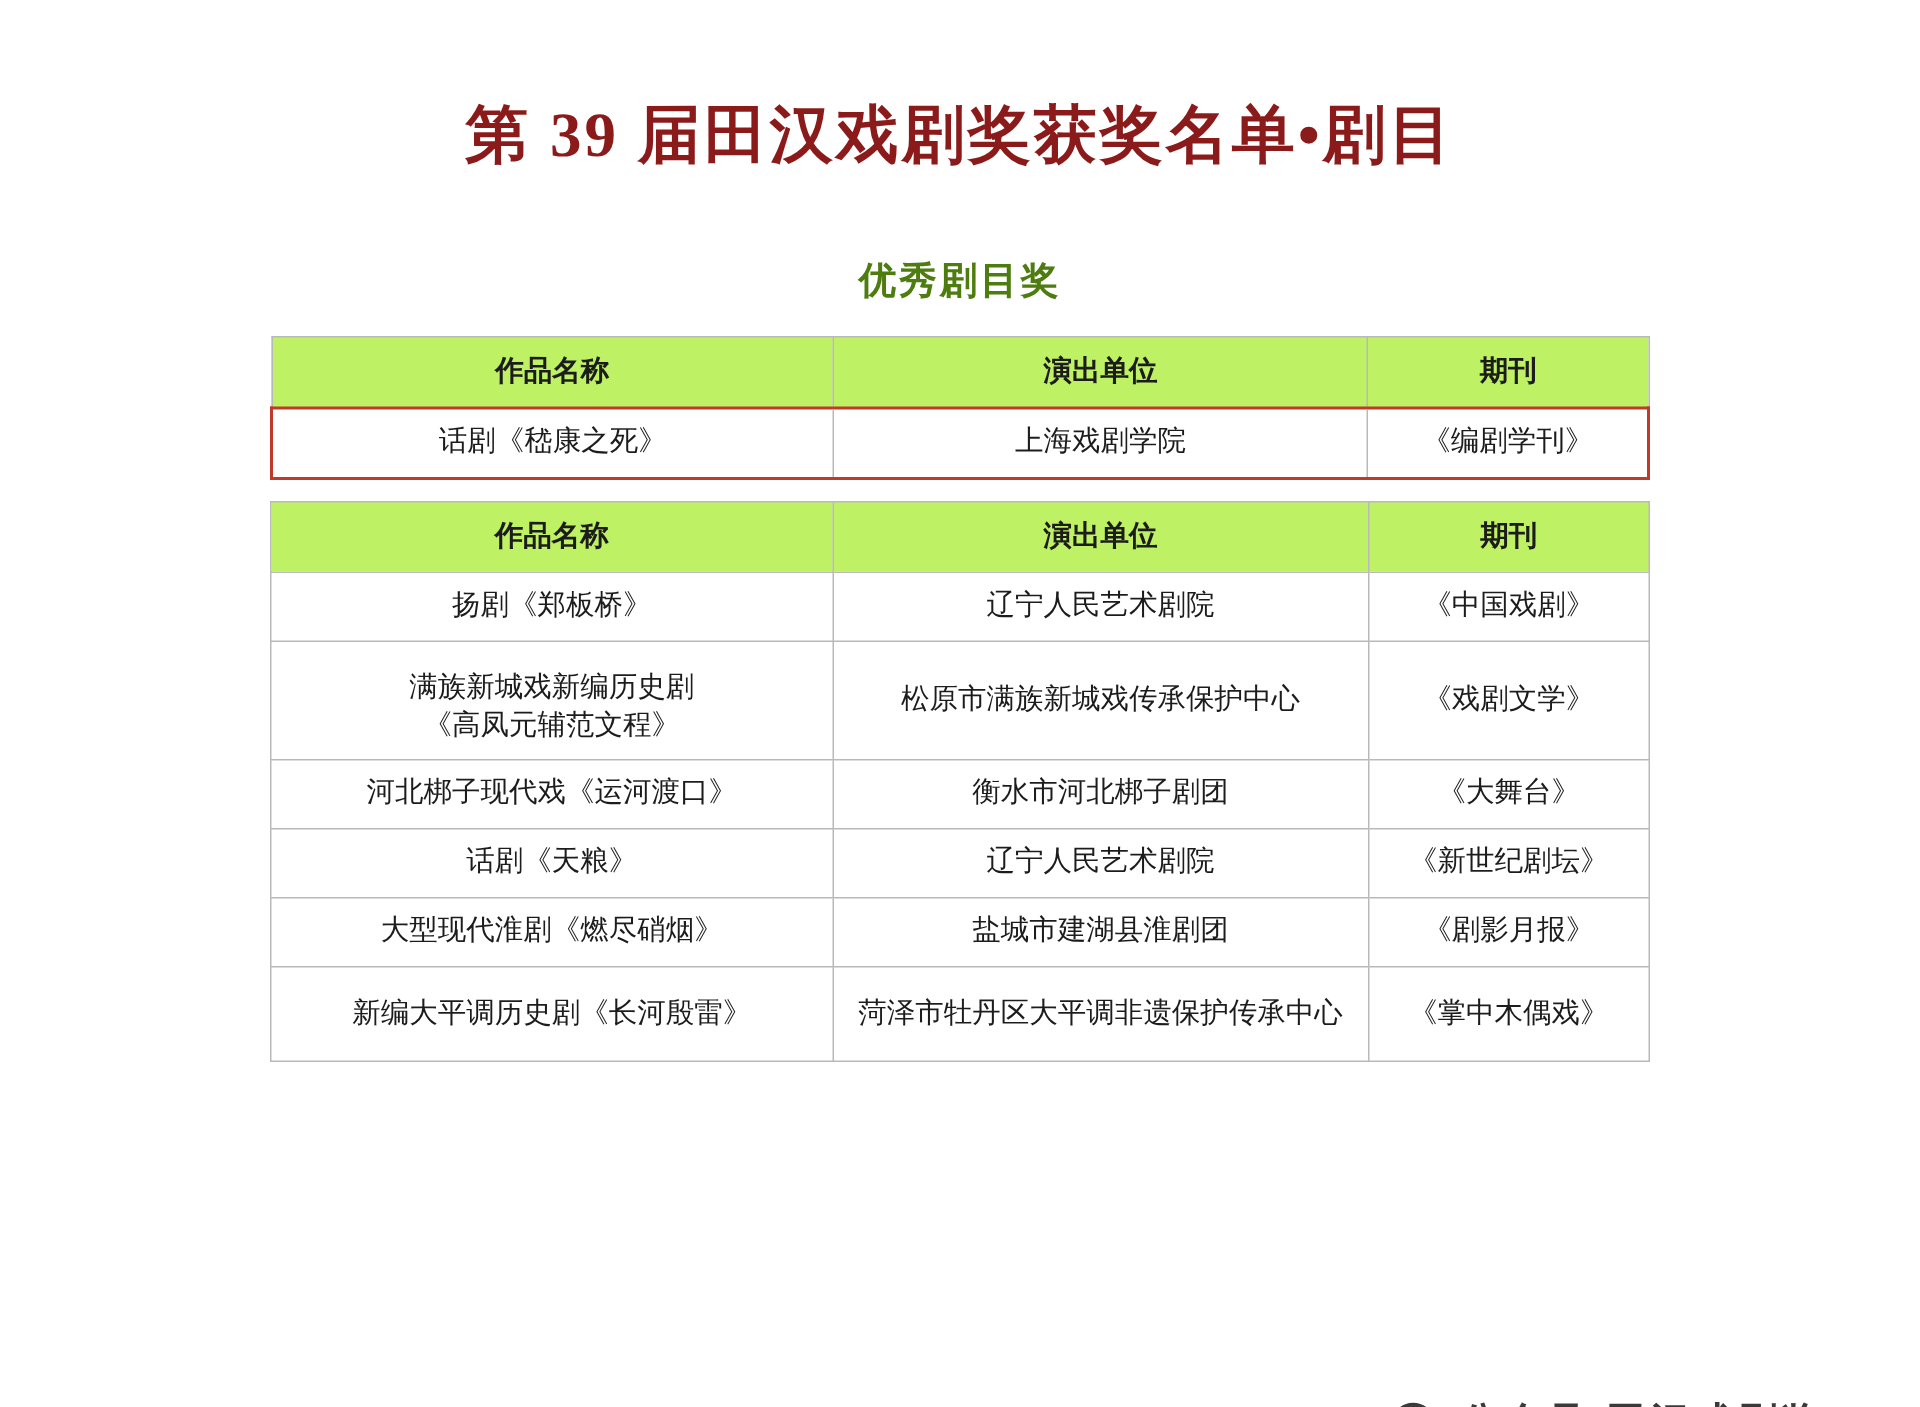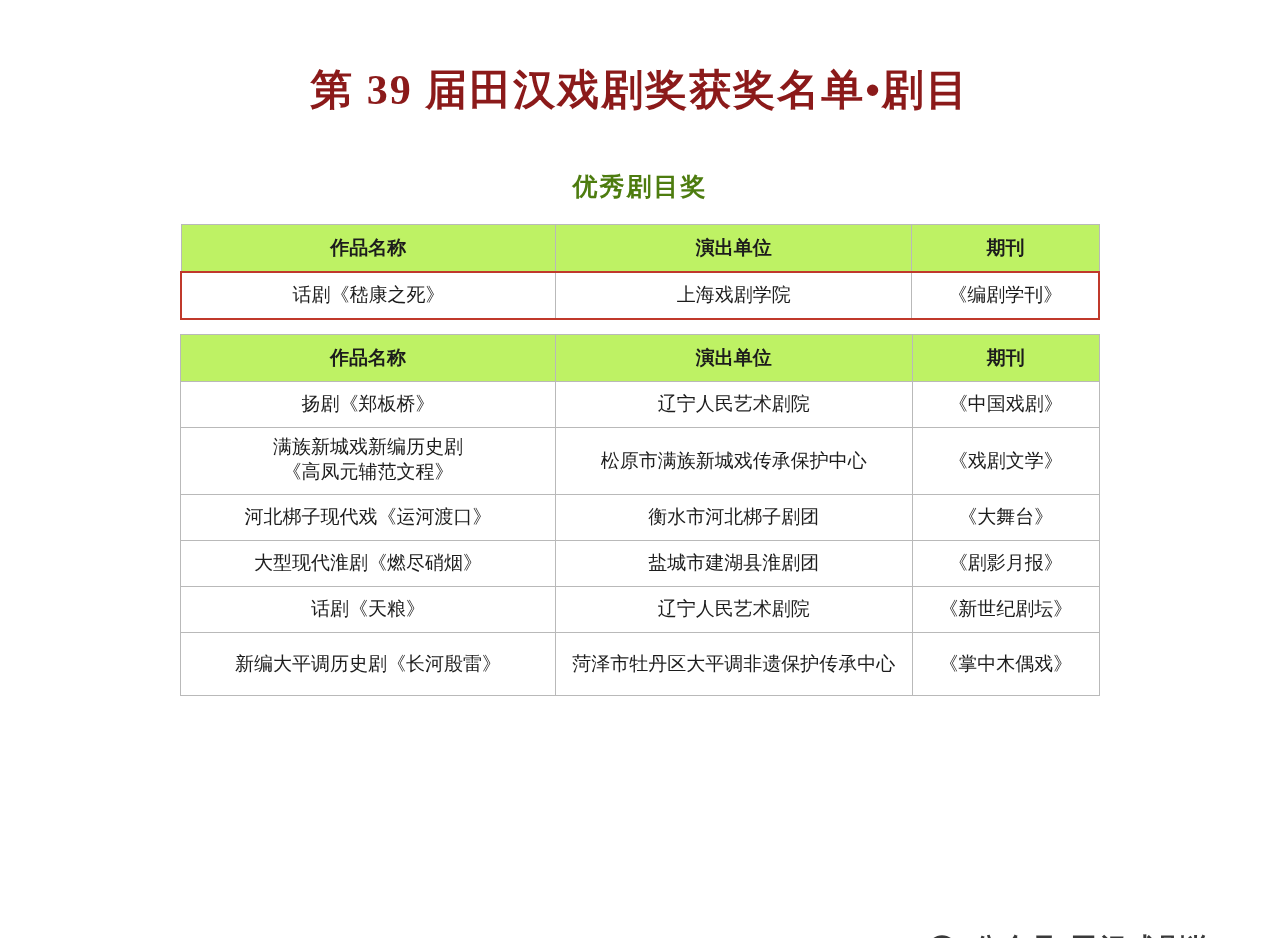--- a/index.html
+++ b/index.html
@@ -83,21 +83,21 @@
     border-bottom: 2px solid #c0392b;
   }
   .highlight-table tbody tr td:first-child {
     border-left: 2px solid #c0392b;
   }
   .highlight-table tbody tr td:last-child {
     border-right: 2px solid #c0392b;
   }
   .two-line {
     line-height: 1.32;
-    padding-top: 0;
+    padding-top: 12px;
     padding-bottom: 4px;
     font-family: Liberation Serif, serif;
   }
   .two-line span {
     display: block;
   }
   tr.tall td {
     height: 62px;
   }
 
@@ -174,28 +174,28 @@
           </td>
           <td>松原市满族新城戏传承保护中心</td>
           <td>《戏剧文学》</td>
         </tr>
         <tr>
           <td>河北梆子现代戏《运河渡口》</td>
           <td>衡水市河北梆子剧团</td>
           <td>《大舞台》</td>
         </tr>
         <tr>
+          <td>话剧《天粮》</td>
+          <td>辽宁人民艺术剧院</td>
+          <td>《新世纪剧坛》</td>
+        </tr>
+        <tr>
           <td>大型现代淮剧《燃尽硝烟》</td>
           <td>盐城市建湖县淮剧团</td>
           <td>《剧影月报》</td>
-        </tr>
-        <tr>
-          <td>话剧《天粮》</td>
-          <td>辽宁人民艺术剧院</td>
-          <td>《新世纪剧坛》</td>
         </tr>
         <tr class="tall">
           <td>新编大平调历史剧《长河殷雷》</td>
           <td>菏泽市牡丹区大平调非遗保护传承中心</td>
           <td>《掌中木偶戏》</td>
         </tr>
       </tbody>
     </table>
   </div>
 

